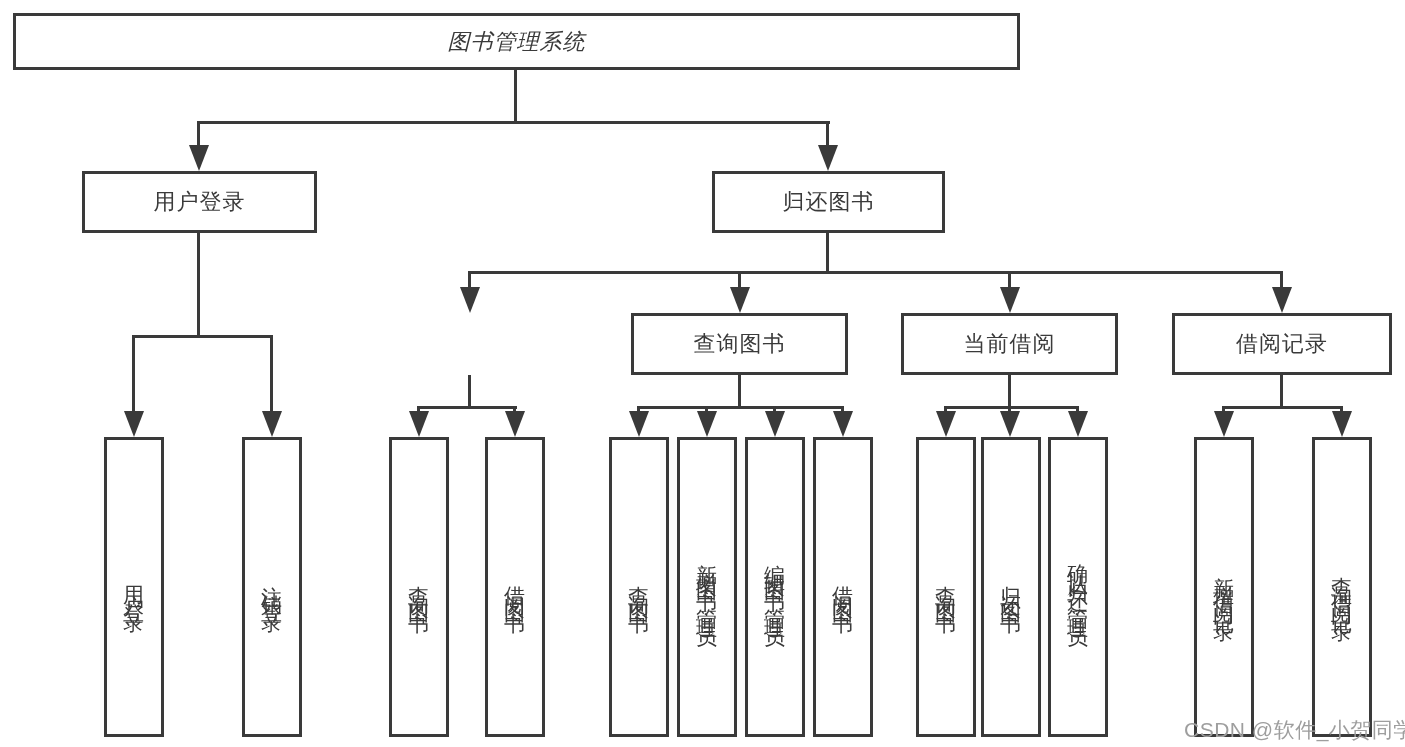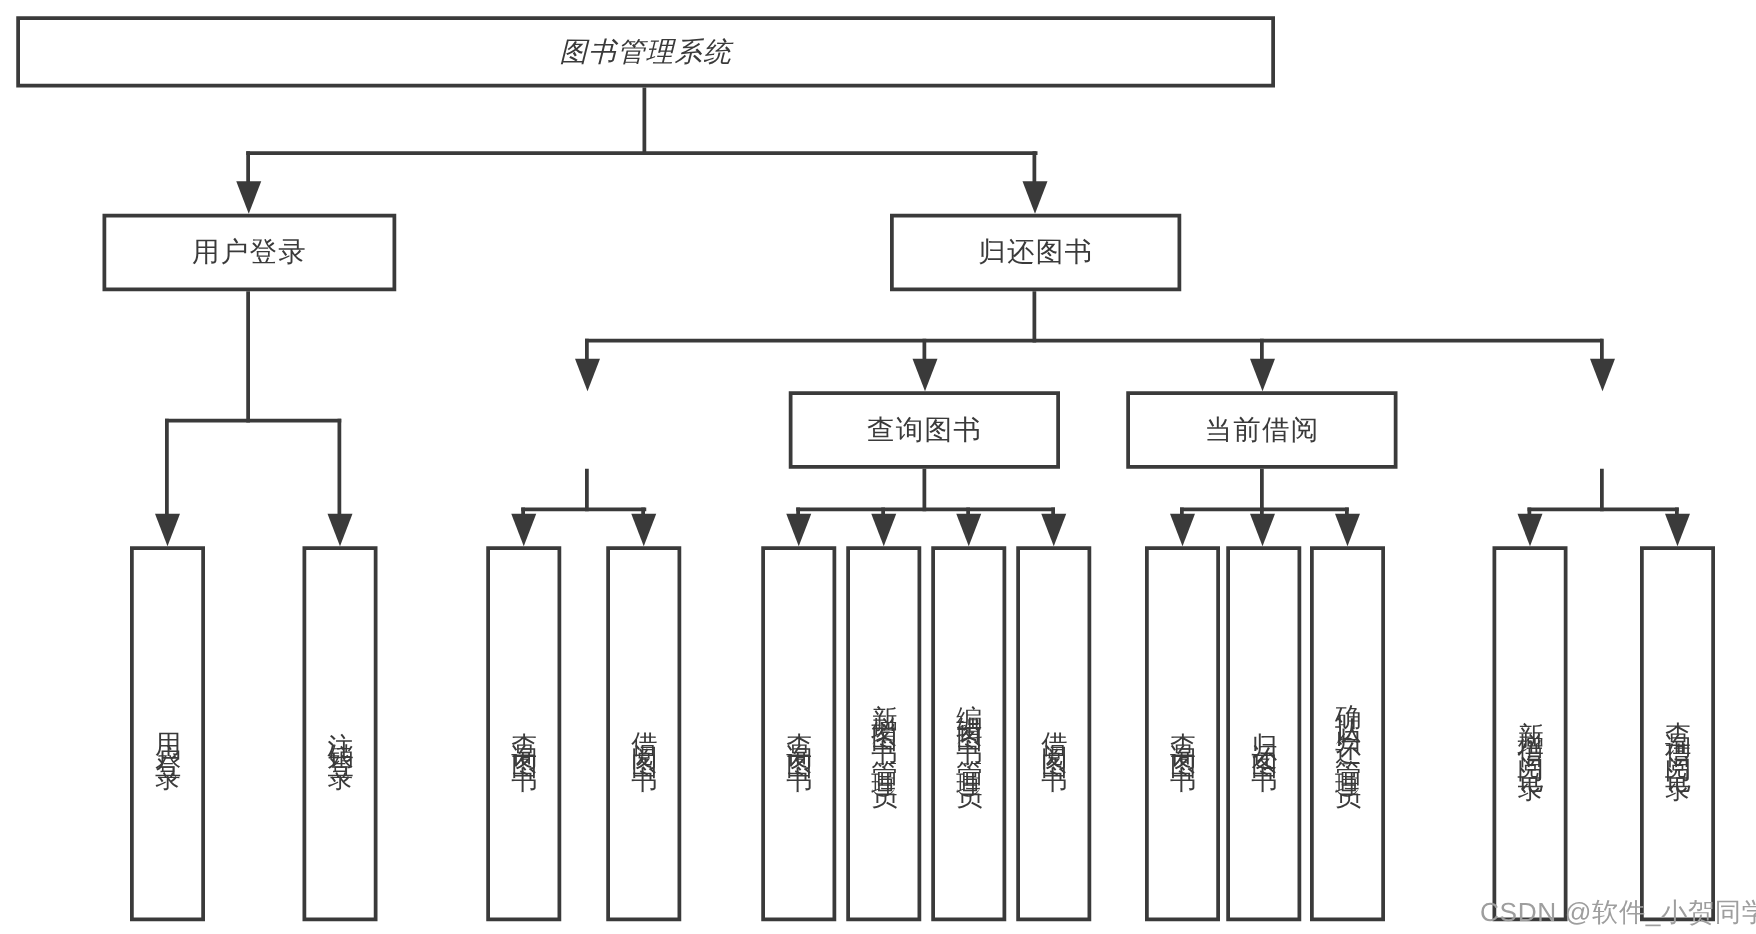--- a/index.html
+++ b/index.html
@@ -114,20 +114,23 @@
   <div class="arrow" style="left:1000px; top:287px;"></div>
   <div class="vline" style="left:1280px; top:271px; height:20px;"></div>
   <div class="arrow" style="left:1272px; top:287px;"></div>
 
   <div class="box" style="left:631px; top:313px; width:217px; height:62px;">
     <span class="hlabel">查询图书</span>
   </div>
   <div class="box" style="left:901px; top:313px; width:217px; height:62px;">
     <span class="hlabel">当前借阅</span>
   </div>
+  <div class="box" style="left:1172px; top:313px; width:220px; height:62px;">
+    <span class="hlabel">借阅记录</span>
+  </div>
 
   <div class="vline" style="left:468px; top:375px; height:34px;"></div>
   <div class="hline" style="left:417px; top:406px; width:100px;"></div>
   <div class="vline" style="left:417px; top:406px; height:9px;"></div>
   <div class="arrow" style="left:409px; top:411px;"></div>
   <div class="vline" style="left:513px; top:406px; height:9px;"></div>
   <div class="arrow" style="left:505px; top:411px;"></div>
 
   <div class="vline" style="left:738px; top:375px; height:34px;"></div>
   <div class="hline" style="left:637px; top:406px; width:207px;"></div>

